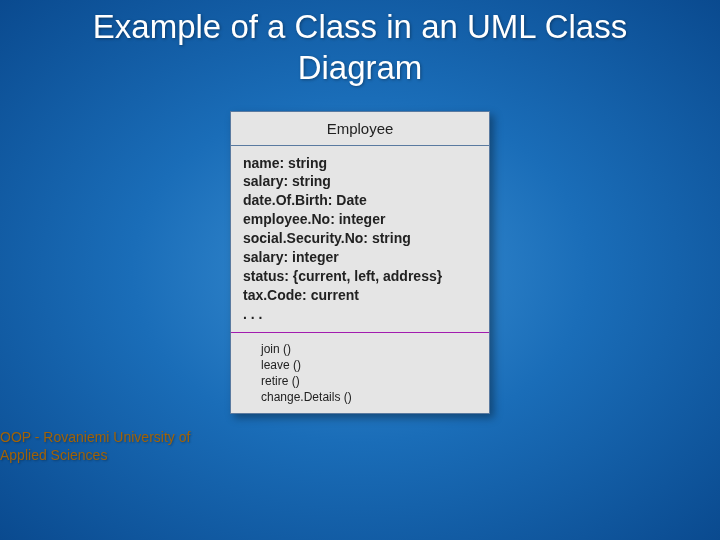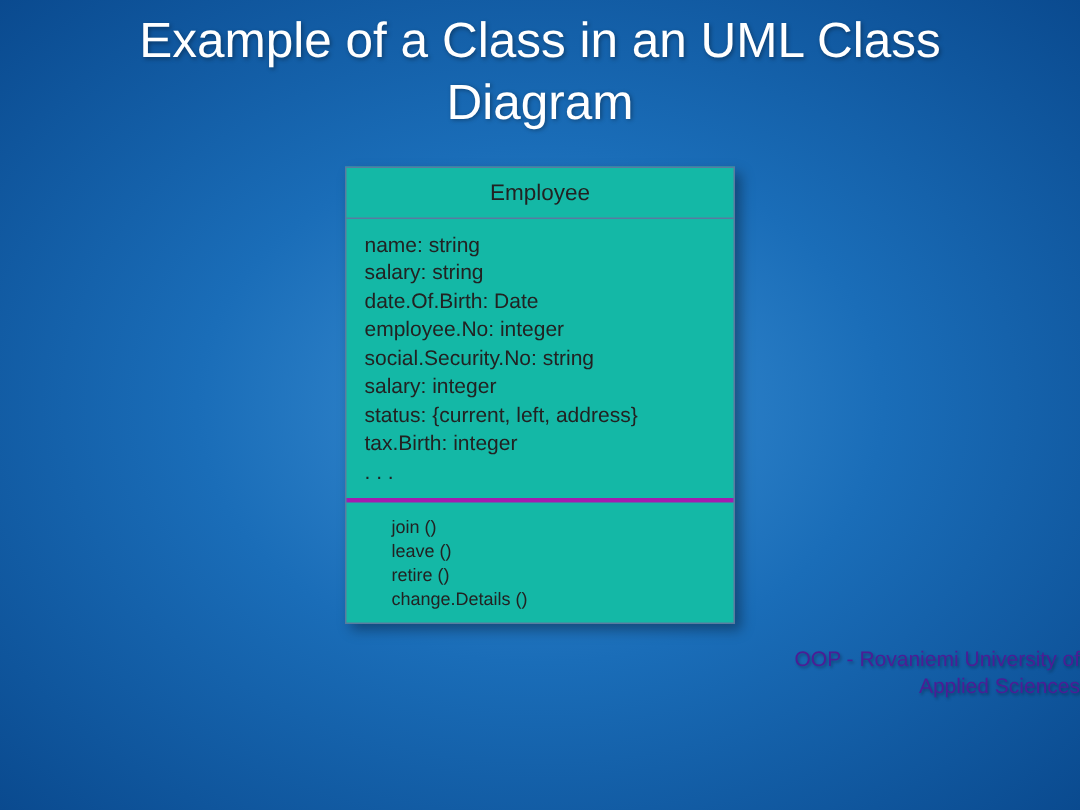--- a/index.html
+++ b/index.html
@@ -19,50 +19,51 @@
       padding: 6px 40px 8px 40px;
       line-height: 1.25;
       text-shadow: 1px 1px 3px rgba(0,0,0,0.35);
     }
     .uml-wrapper {
       display: flex;
       justify-content: center;
       margin-top: 14px;
     }
     .uml-class {
-      background: #14b8a6;
+      background: #e5e5e5;
       border: 1px solid #5a7aa0;
       box-shadow: 4px 4px 8px rgba(0,0,0,0.35);
       width: 260px;
     }
     .uml-header {
       text-align: center;
       font-size: 15px;
       color: #222;
       padding: 8px 12px;
       border-bottom: 1px solid #5a7aa0;
     }
     .uml-attrs {
       padding: 8px 12px;
-      border-bottom: 3px solid #a21caf;
+      border-bottom: 1px solid #a21caf;
       font-size: 14px;
       color: #222;
       line-height: 1.35;
+      font-weight: bold;
     }
     .uml-attrs div { white-space: nowrap; }
     .uml-ops {
       padding: 8px 30px;
       font-size: 12px;
       color: #222;
       line-height: 1.35;
     }
     .footer {
-      color: #4c1d95;
+      color: #a16207;
       font-size: 14px;
-      text-align: right;
+      text-align: left;
       margin-top: 14px;
       line-height: 1.3;
       text-shadow: 1px 1px 2px rgba(0,0,0,0.3);
     }
   </style>
 </head>
 <body>
 
 <div class="title">Example of a Class in an UML Class Diagram</div>
 
@@ -70,21 +71,21 @@
   <div class="uml-class">
     <div class="uml-header">Employee</div>
     <div class="uml-attrs">
       <div>name: string</div>
       <div>salary: string</div>
       <div>date.Of.Birth: Date</div>
       <div>employee.No: integer</div>
       <div>social.Security.No: string</div>
       <div>salary: integer</div>
       <div>status:  {current, left, address}</div>
-      <div>tax.Birth: integer</div>
+      <div>tax.Code: current</div>
       <div>. . .</div>
     </div>
     <div class="uml-ops">
       <div>join ()</div>
       <div>leave ()</div>
       <div>retire ()</div>
       <div>change.Details ()</div>
     </div>
   </div>
 </div>

